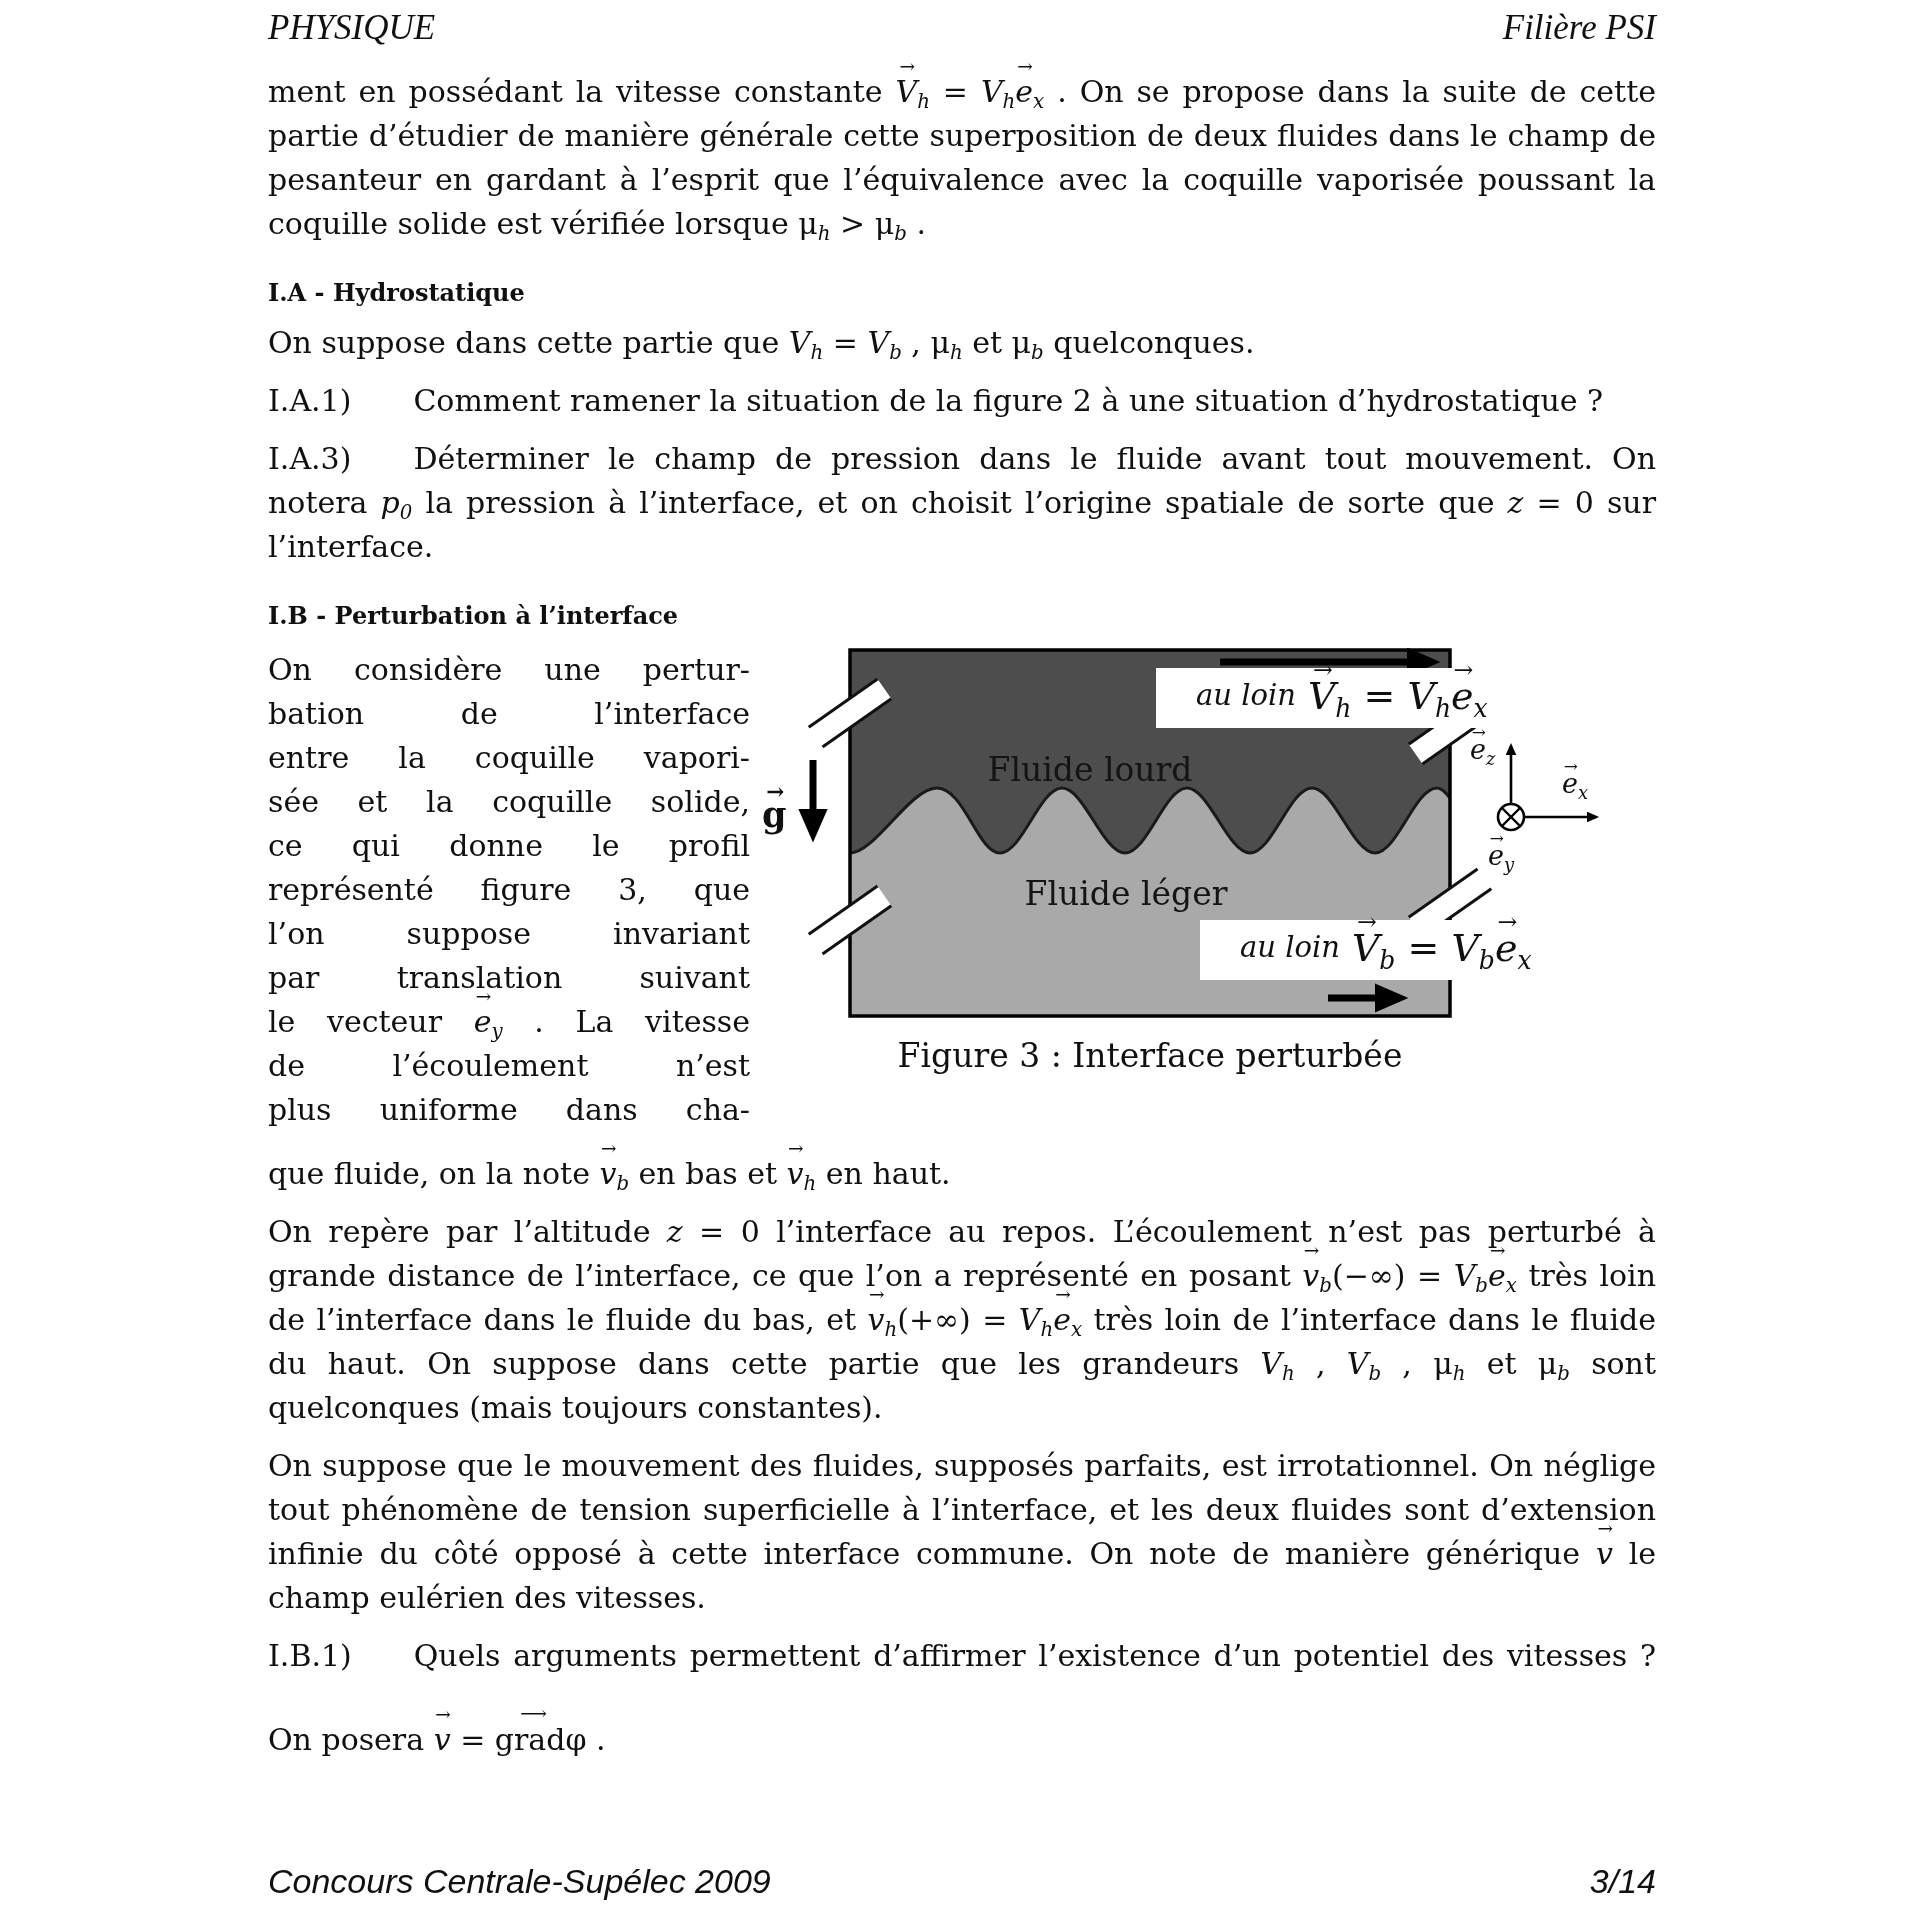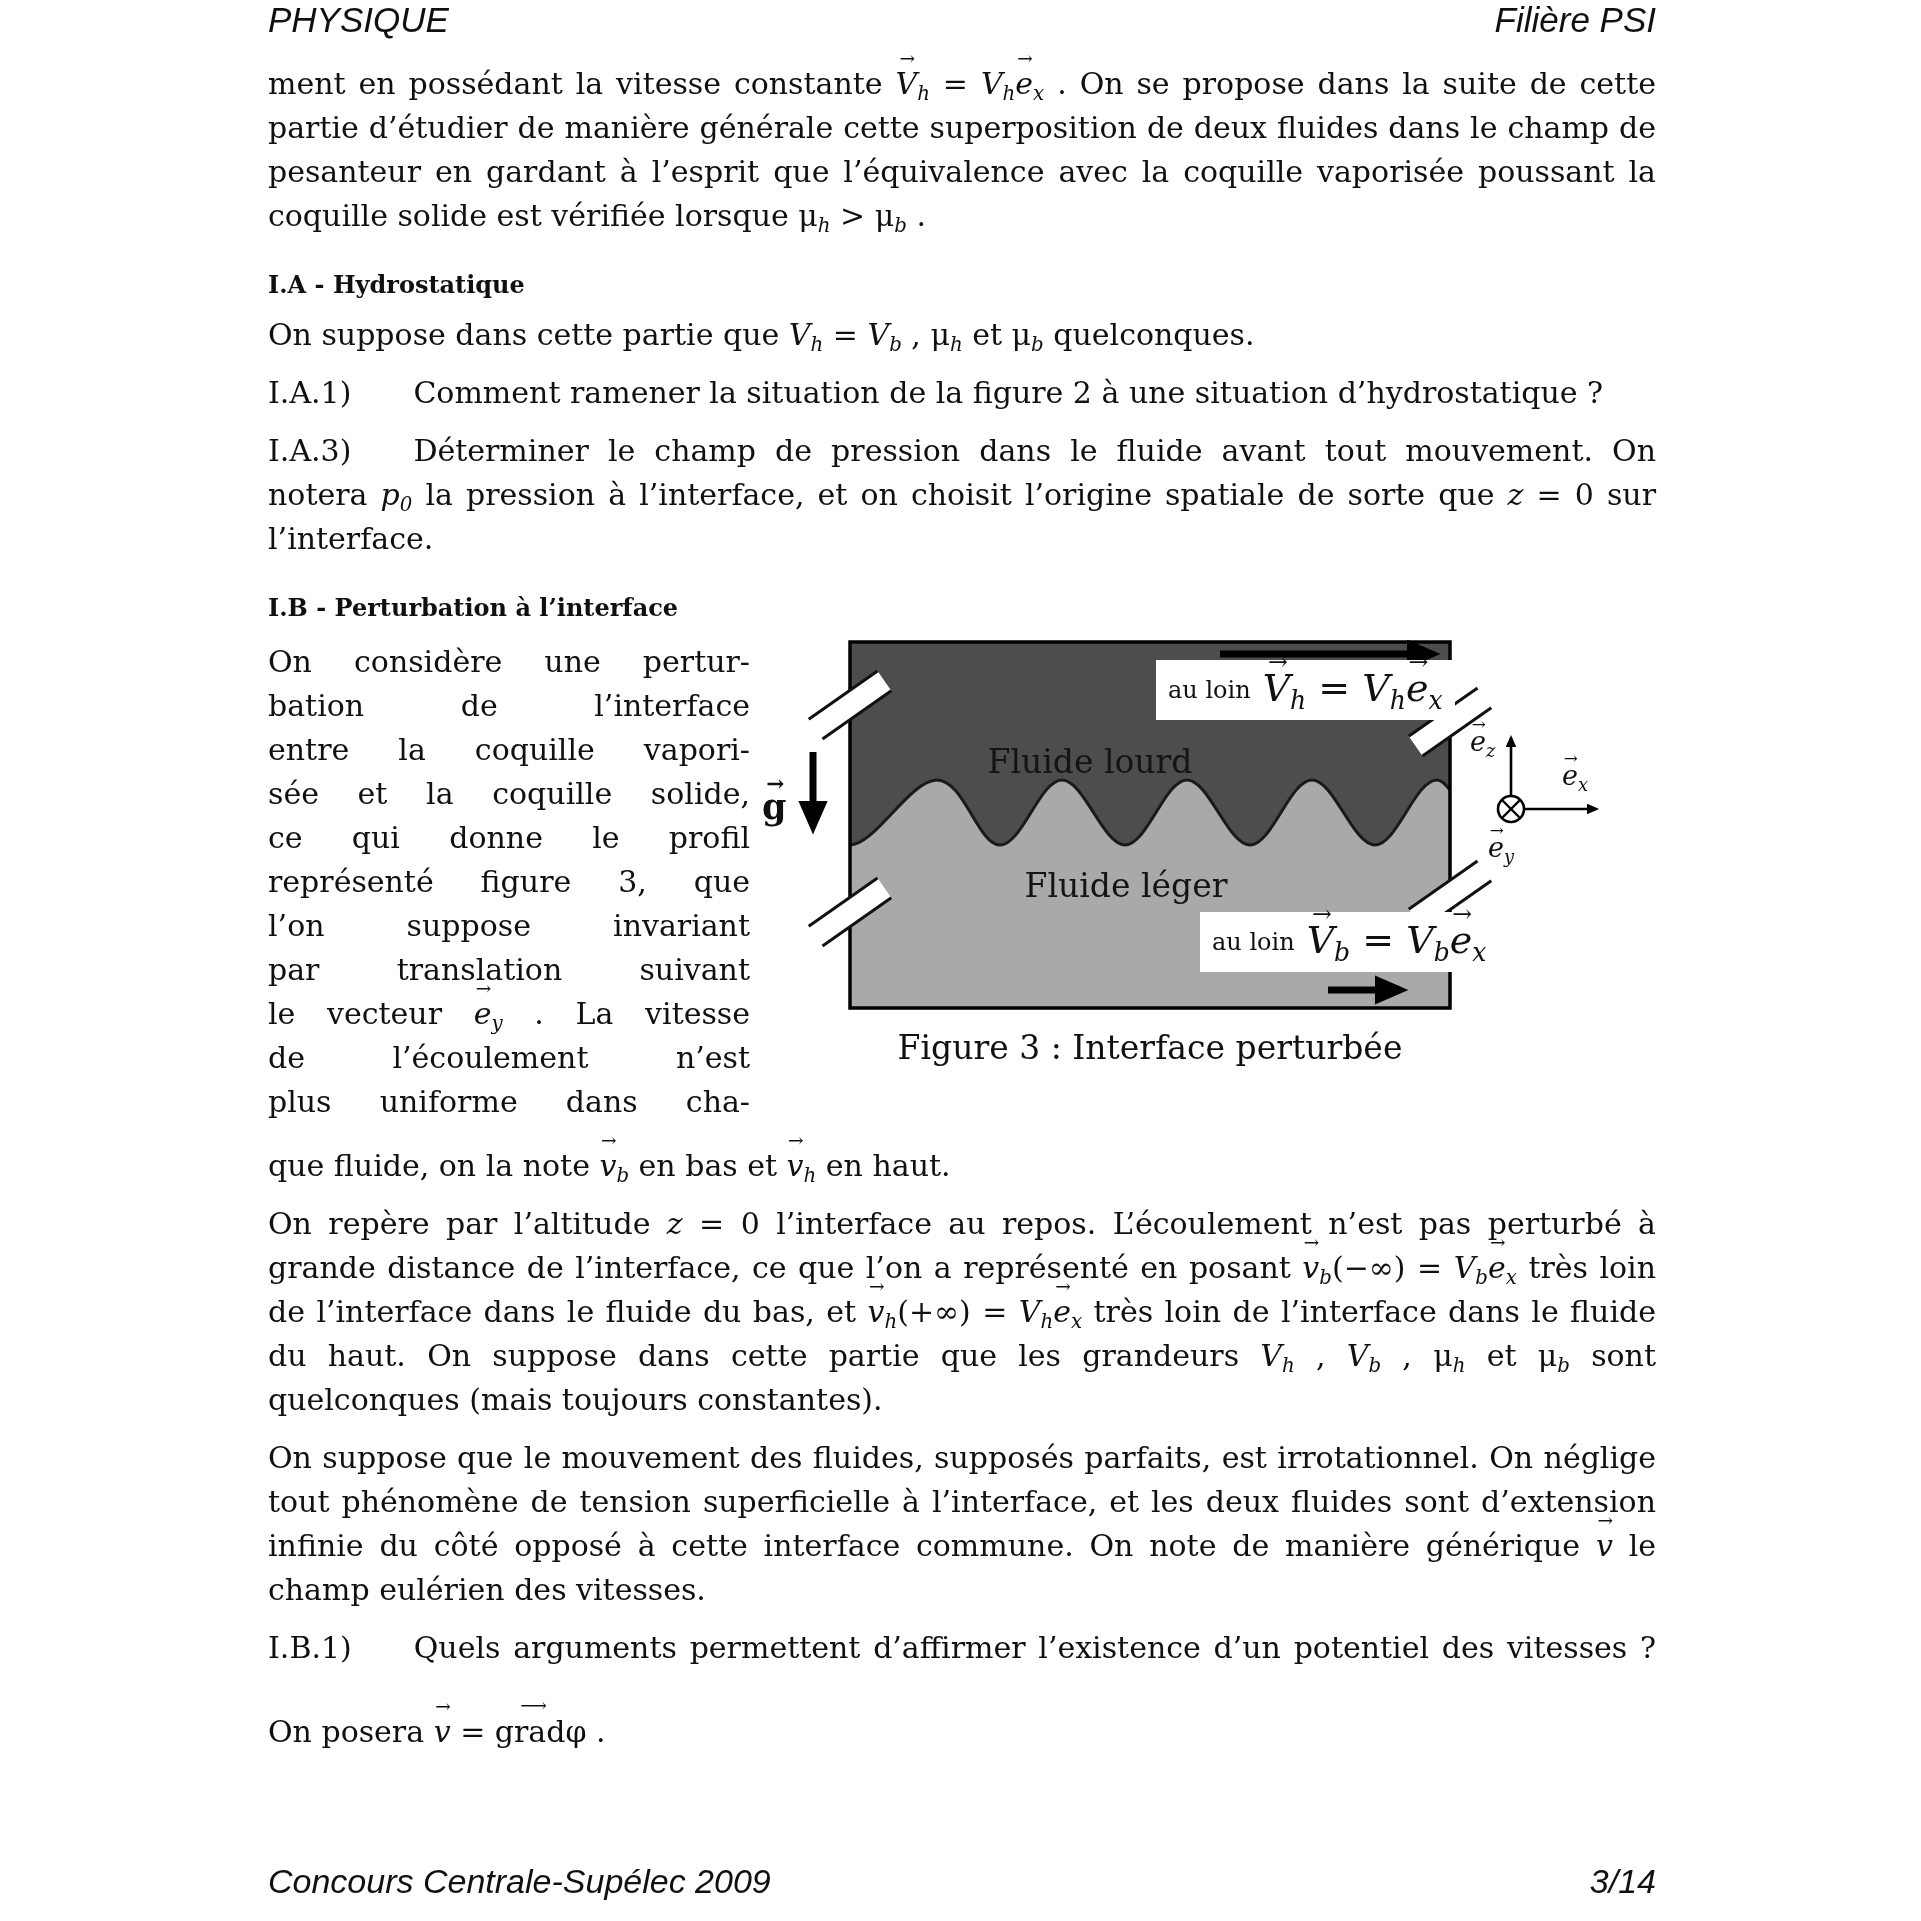--- a/index.html
+++ b/index.html
@@ -4,22 +4,22 @@
 <style>
   html,body { margin:0; padding:0; background:#e8e8e8; }
   .page {
     position:relative; width:1921px; height:1921px; background:#ffffff;
     color:#101010; font-family:"DejaVu Serif", serif; font-size:30px;
     margin:0 auto; overflow:hidden;
   }
   .content { position:absolute; left:268px; top:0; width:1388px; }
 
   
-  .hdr { display:flex; justify-content:space-between; padding-top:0;
-         font-family:Liberation Sans, sans-serif; font-style:italic; font-size:35px;align-items:center; }
+  .hdr { display:flex; justify-content:space-between; padding-top:8px;
+         font-family:Liberation Serif, serif; font-style:italic; font-size:35px;align-items:center; }
   .ftr { position:absolute; left:268px; right:265px; bottom:20px;
          display:flex; justify-content:space-between;
          font-family:"Liberation Sans", sans-serif; font-style:italic; font-size:34px; }
 
   
   p.body { margin:0; margin-top:22px; line-height:44px; text-align:justify; }
   p.tight { margin-top:14px; }
   .heading { margin-top:32px; font-size:24px; font-weight:bold; }
   .qlabel { display:inline-block; margin-right:62px; }
 
@@ -35,21 +35,21 @@
   
   .brow { display:flex; margin-top:18px; }
   .bcol { width:482px; line-height:44px; white-space:pre-line;
           text-align:justify; text-align-last:justify; -moz-text-align-last:justify; }
   .figwrap { position:relative; width:900px; height:452px; flex:none; }
   .figwrap svg { position:absolute; left:0; top:0; }
 
   .flabel { position:absolute; font-size:33px; color:#141414; text-align:center; }
   .eqbox { position:absolute; background:#ffffff; display:flex; align-items:flex-end;
            padding:6px 12px 10px 12px; }
-  .auloin { font-size:24px; margin-right:12px; margin-bottom:6px; white-space:nowrap; }
+  .auloin { font-style:italic; font-size:29px; margin-right:12px; margin-bottom:6px; white-space:nowrap;margin-left:28px; }
   .eq { font-size:38px; white-space:nowrap; }
   .axlab { position:absolute; font-size:27px; }
   .glabel { position:absolute; font-size:35px; font-weight:bold; }
   .glabel .vec { font-style:normal; }
   .caption { position:absolute; left:100px; top:388px; width:600px;
              text-align:center; font-size:33px; }
 </style>
 </head>
 <body>
 

